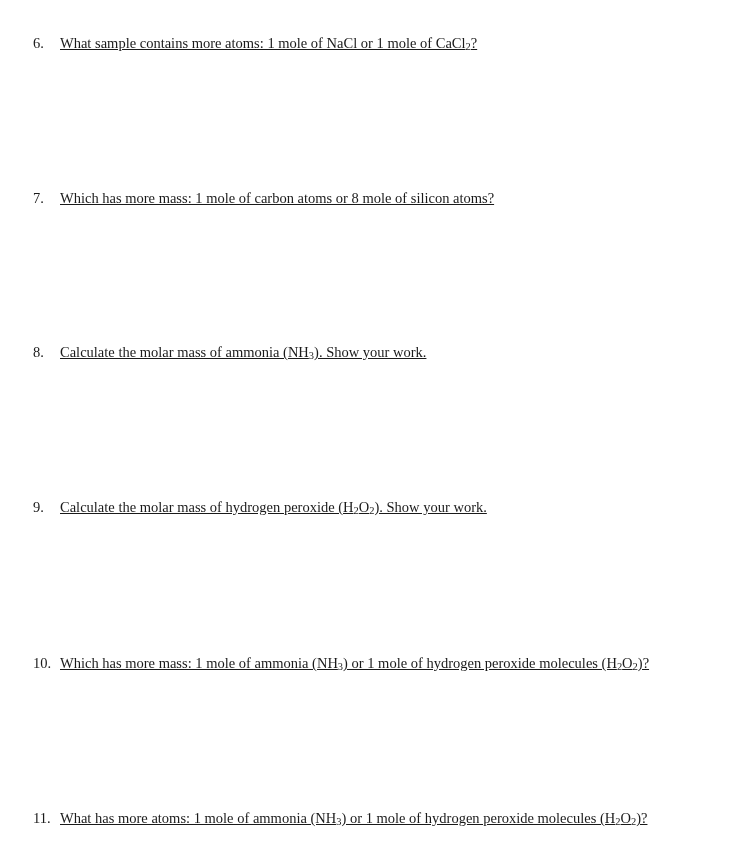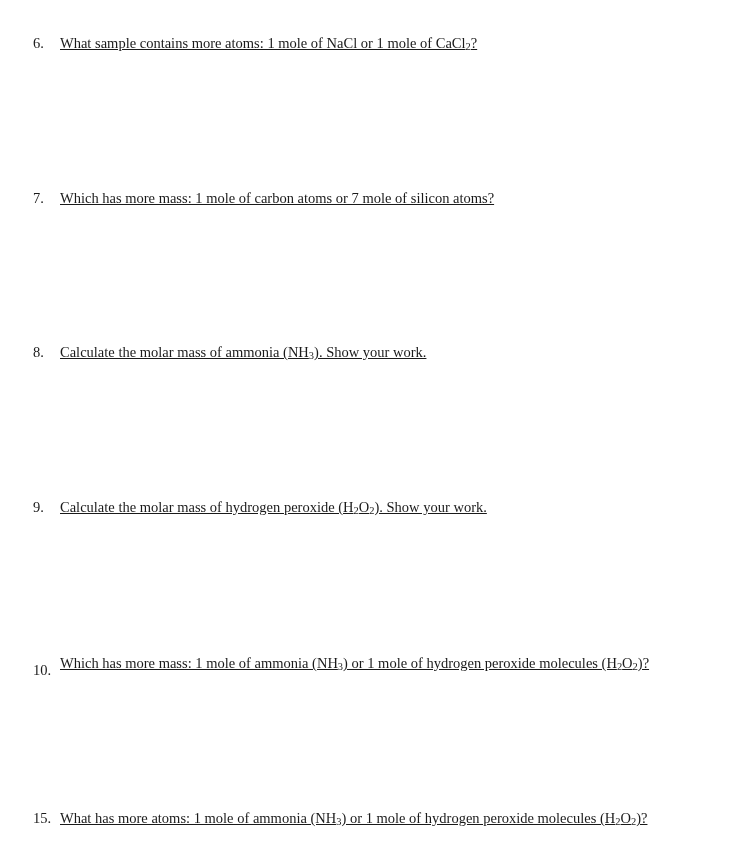--- a/index.html
+++ b/index.html
@@ -53,32 +53,32 @@
 <body>
 
 <div class="page">
   <div class="qlist">
       <div class="question" style="top: 34px; left: 33px;">
         <span class="q-num" style="width: 27px;">6.</span>
         <span class="q-text">What sample contains more atoms: 1 mole of NaCl or 1 mole of CaCl<sub>2</sub>?</span>
       </div>
       <div class="question" style="top: 189px; left: 33px;">
         <span class="q-num" style="width: 27px;">7.</span>
-        <span class="q-text">Which has more mass:  1 mole of carbon atoms or 7 mole of silicon atoms?</span>
+        <span class="q-text">Which has more mass:  1 mole of carbon atoms or 8 mole of silicon atoms?</span>
       </div>
       <div class="question" style="top: 343px; left: 33px;">
         <span class="q-num" style="width: 27px;">8.</span>
         <span class="q-text">Calculate the molar mass of ammonia (NH<sub>3</sub>).  Show your work.</span>
       </div>
       <div class="question" style="top: 498px; left: 33px;">
         <span class="q-num" style="width: 27px;">9.</span>
         <span class="q-text">Calculate the molar mass of hydrogen peroxide (H<sub>2</sub>O<sub>2</sub>). Show your work.</span>
       </div>
       <div class="question" style="top: 654px; left: 33px;">
-        <span class="q-num" style="width: 27px; margin-top: 7px;">10.</span>
+        <span class="q-num" style="width: 27px;">10.</span>
         <span class="q-text">Which has more mass: 1 mole of ammonia (NH<sub>3</sub>) or 1 mole of hydrogen peroxide molecules (H<sub>2</sub>O<sub>2</sub>)?</span>
       </div>
       <div class="question" style="top: 809px; left: 33px;">
-        <span class="q-num" style="width: 27px;">15.</span>
+        <span class="q-num" style="width: 27px;">11.</span>
         <span class="q-text">What has more atoms: 1 mole of ammonia (NH<sub>3</sub>) or 1 mole of hydrogen peroxide molecules (H<sub>2</sub>O<sub>2</sub>)?</span>
       </div>
     </div>
 </div>
 
 </body></html>

